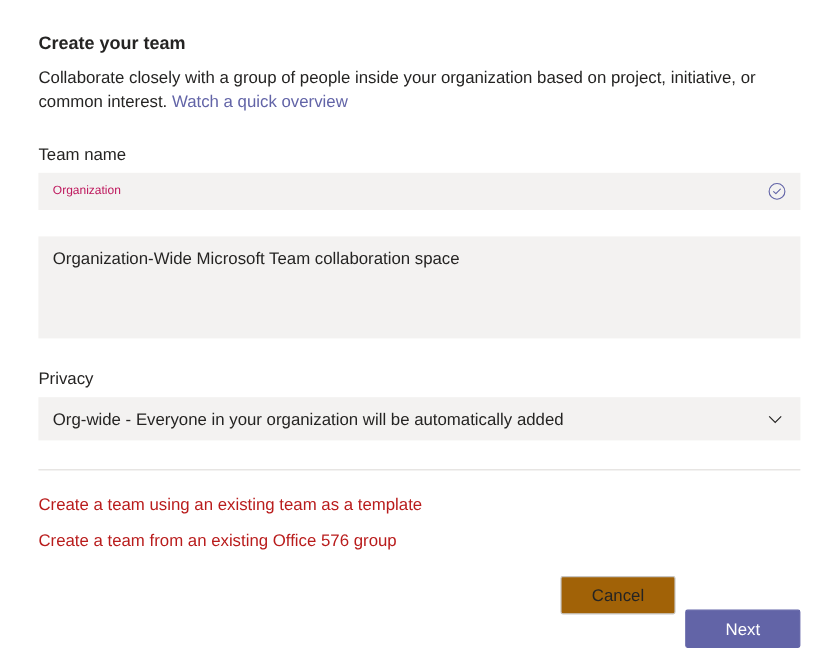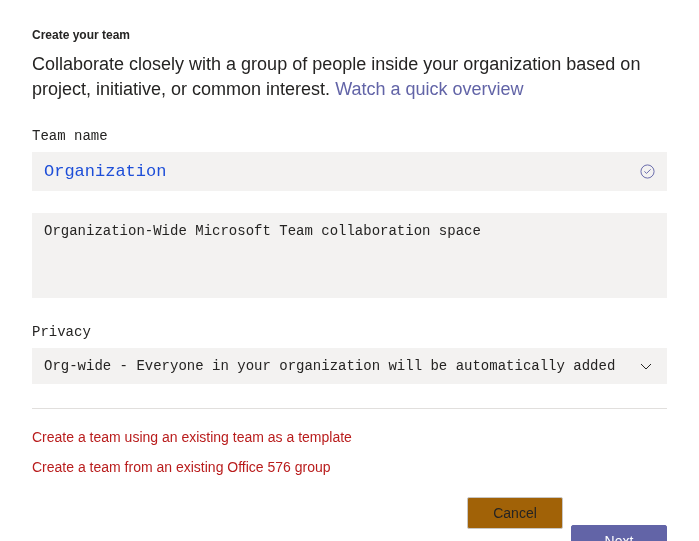--- a/index.html
+++ b/index.html
@@ -11,52 +11,51 @@
       font-family: "Segoe UI", -apple-system, BlinkMacSystemFont, sans-serif;
       background: #ffffff;
       width: 699px;
       height: 541px;
       padding: 28px 32px 24px 32px;
       color: #252423;
       font-size: 14px;
       overflow: hidden;
     }
     .title {
-      font-size: 12px;
+      font-size: 15px;
       font-weight: 700;
       color: #252423;
       margin-bottom: 10px;
     }
     .subtitle {
-      font-size: 18px;
+      font-size: 14px;
       color: #252423;
       line-height: 1.4;
       margin-bottom: 26px;
     }
     .subtitle .link {
       color: #6264a7;
       cursor: pointer;
     }
     .field {
       margin-bottom: 22px;
-      font-family: Liberation Mono, monospace;
     }
     .field-label {
       display: block;
       font-size: 14px;
       color: #252423;
       margin-bottom: 8px;
     }
     .text-input {
       width: 100%;
       background: #f3f2f1;
       border: none;
       padding: 10px 40px 10px 12px;
-      font-size: 17px;
-      color: #1d4ed8;
+      font-size: 10px;
+      color: #be185d;
       font-family: inherit;
       position: relative;
     }
     .input-wrapper {
       position: relative;
     }
     .check-icon {
       position: absolute;
       right: 12px;
       top: 50%;

